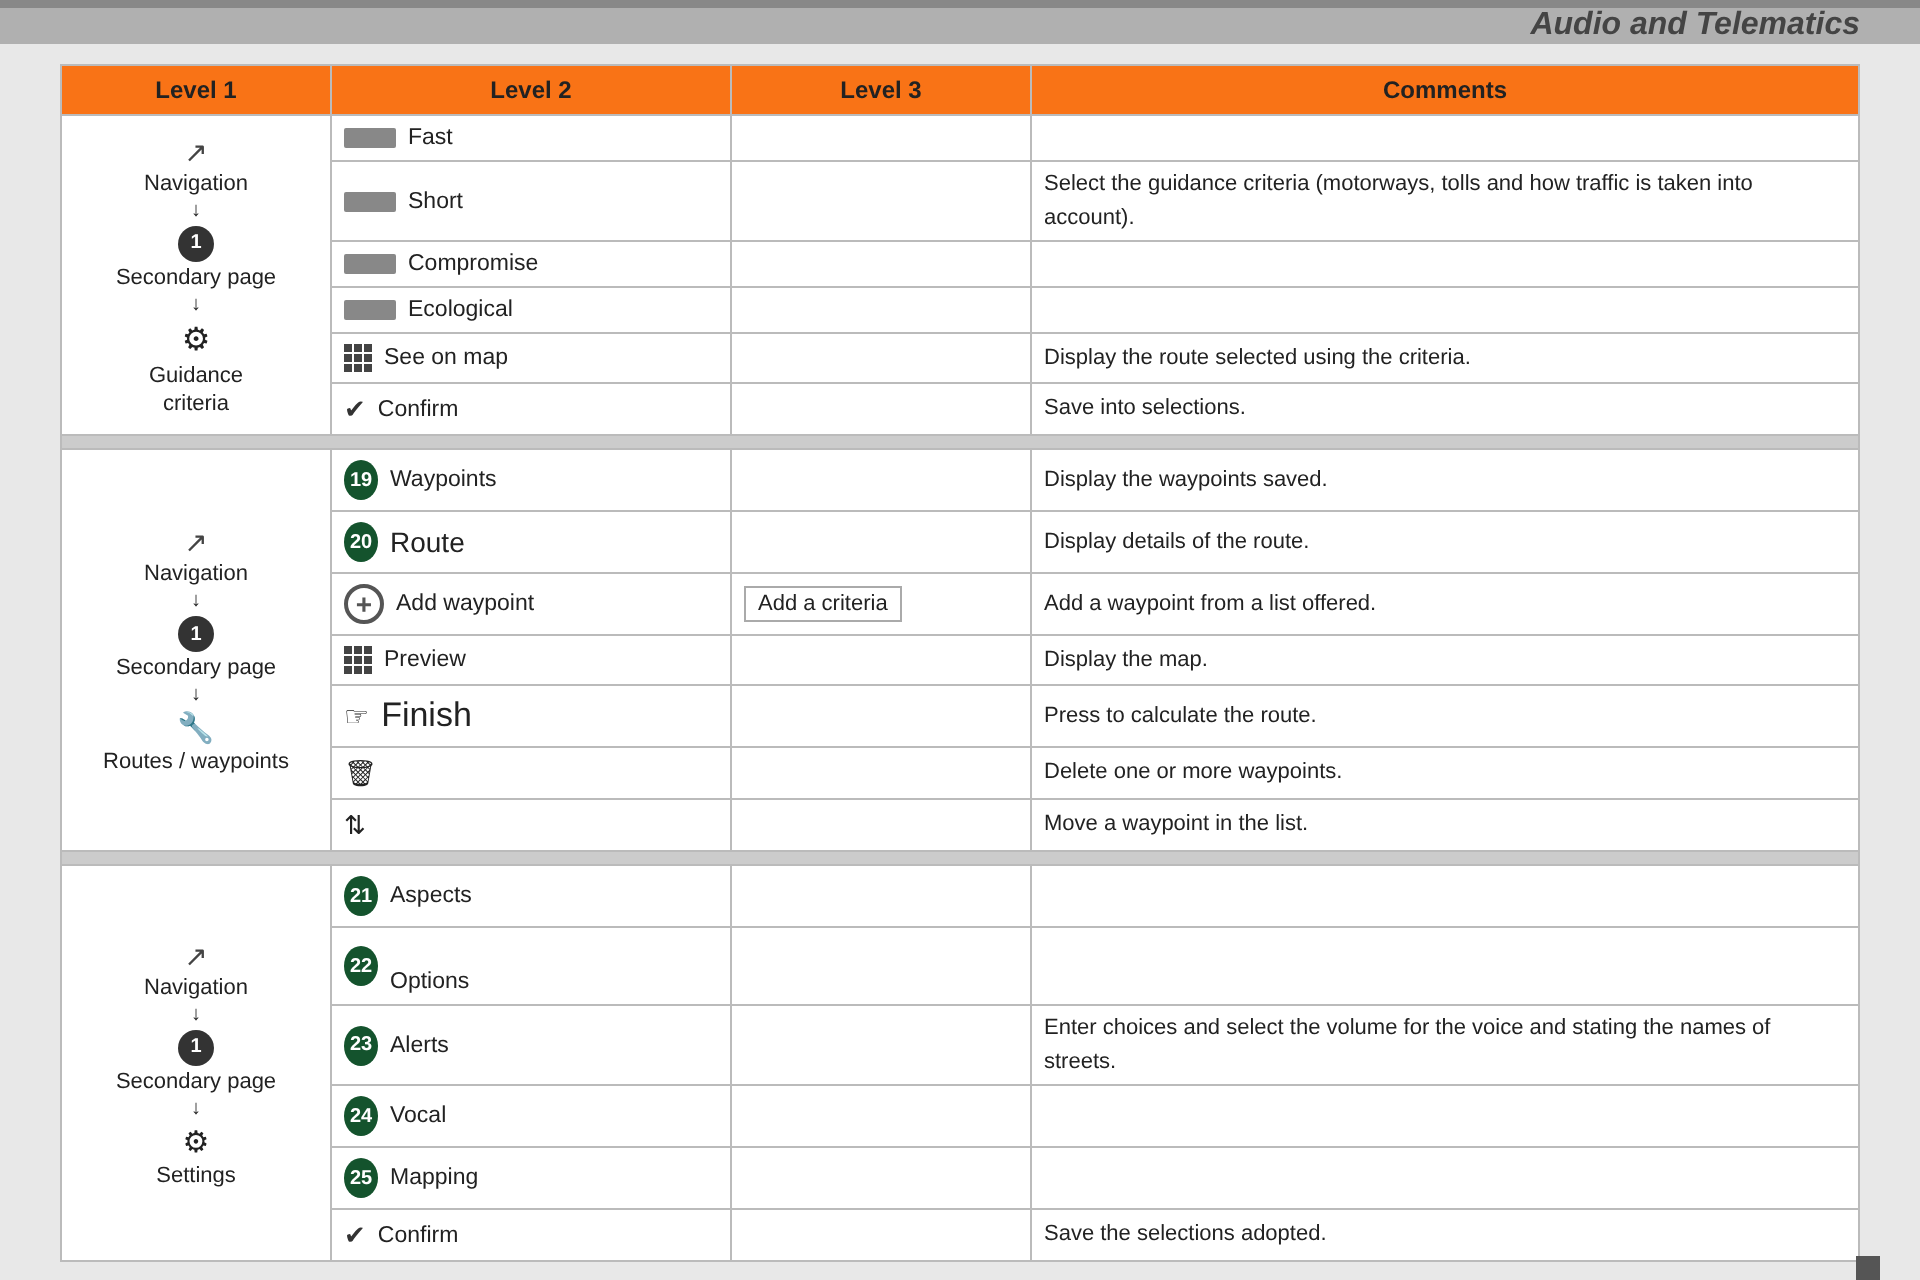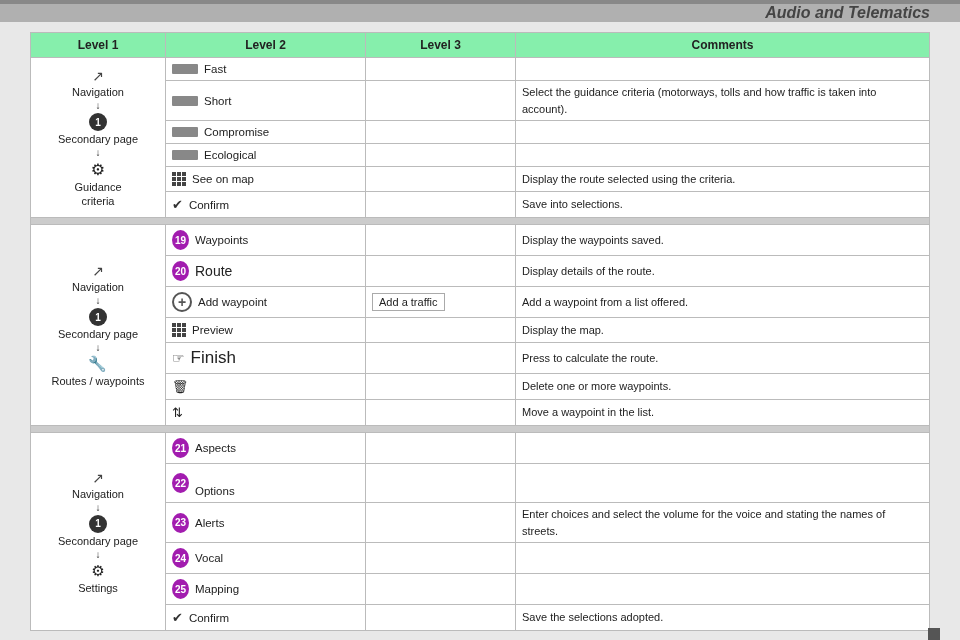--- a/index.html
+++ b/index.html
@@ -37,21 +37,21 @@
       padding: 10px 30px 10px 30px;
       background: #e8e8e8;
     }
     table {
       width: 100%;
       border-collapse: collapse;
       background: #fff;
       font-size: 11.5px;
     }
     th {
-      background: #86efac;
+      background: #f97316;
       border: 1px solid #bbb;
       padding: 5px 8px;
       text-align: center;
       font-weight: bold;
       font-size: 12px;
     }
     td {
       border: 1px solid #bbb;
       padding: 3px 6px;
       vertical-align: middle;
@@ -93,21 +93,21 @@
       font-weight: bold;
       margin: 0 auto;
     }
     .badge-circle {
       display: inline-flex;
       align-items: center;
       justify-content: center;
       width: 17px;
       height: 20px;
       border-radius: 50%;
-      background: #a21caf;
+      background: #14532d;
       color: #fff;
       font-size: 10px;
       font-weight: bold;
     }
     .level2-cell {
       vertical-align: middle;
     }
     .level2-row {
       display: flex;
       align-items: center;
@@ -279,21 +279,21 @@
           <td class="col-level3"></td>
           <td class="col-comments"><span class="comment-text">Display details of the route.</span></td>
         </tr>
         <tr>
           <td class="level2-cell col-level2">
             <div class="level2-row">
       <span style="display:inline-flex;align-items:center;justify-content:center;width:20px;height:20px;border-radius:50%;border:2px solid #555;color:#555;font-size:14px;font-weight:bold;">+</span>
       <span style="font-size:11.5px;">Add waypoint</span>
     </div>
           </td>
-          <td class="col-level3"><span style="font-size:11px;border:1px solid #aaa;padding:2px 6px;display:inline-block;">Add a traffic</span></td>
+          <td class="col-level3"><span style="font-size:11px;border:1px solid #aaa;padding:2px 6px;display:inline-block;">Add a criteria</span></td>
           <td class="col-comments"><span class="comment-text">Add a waypoint from a list offered.</span></td>
         </tr>
         <tr>
           <td class="level2-cell col-level2">
             <div class="level2-row">
       <span style="display:inline-grid;grid-template-columns:repeat(3,4px);gap:1px;">
       <span style="width:4px;height:4px;background:#444;display:block;"></span>
       <span style="width:4px;height:4px;background:#444;display:block;"></span>
       <span style="width:4px;height:4px;background:#444;display:block;"></span>
       <span style="width:4px;height:4px;background:#444;display:block;"></span>

